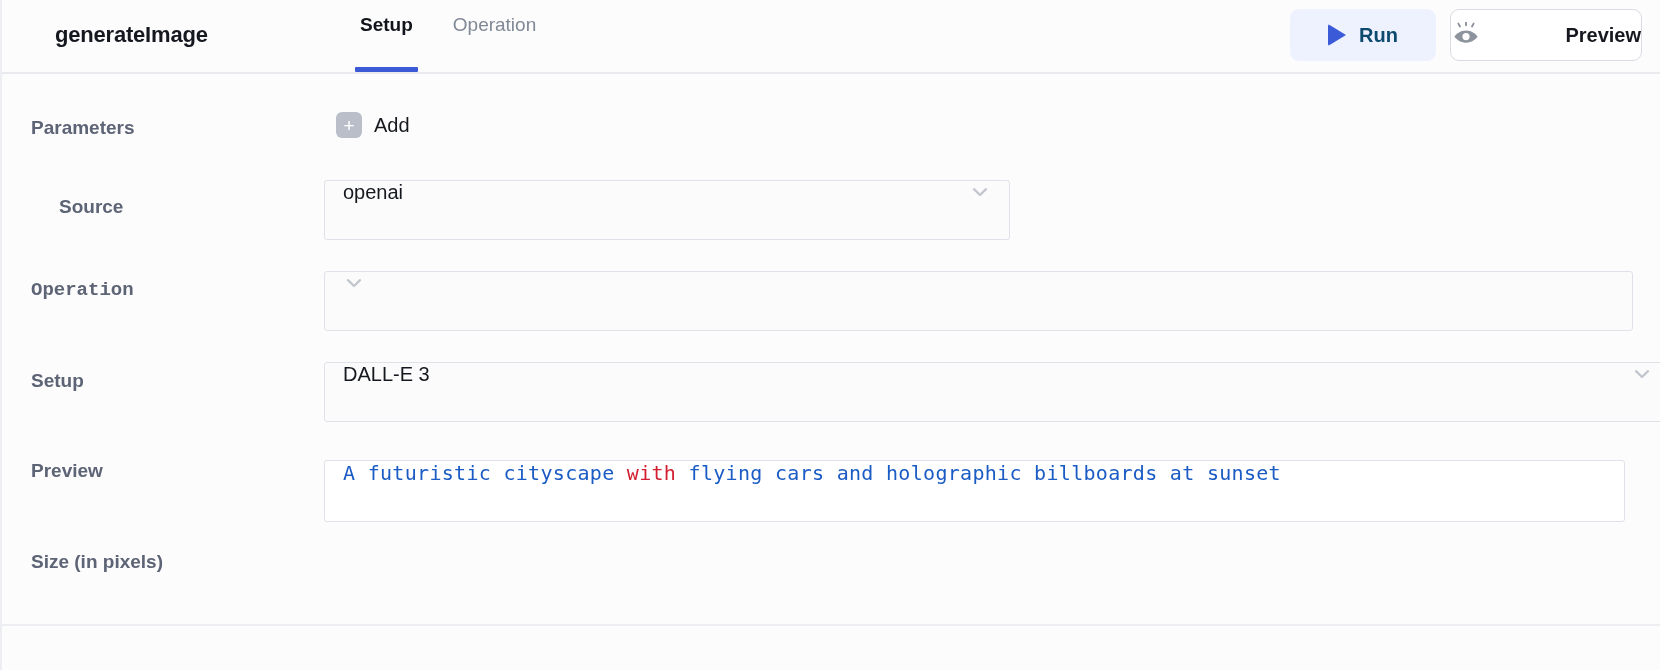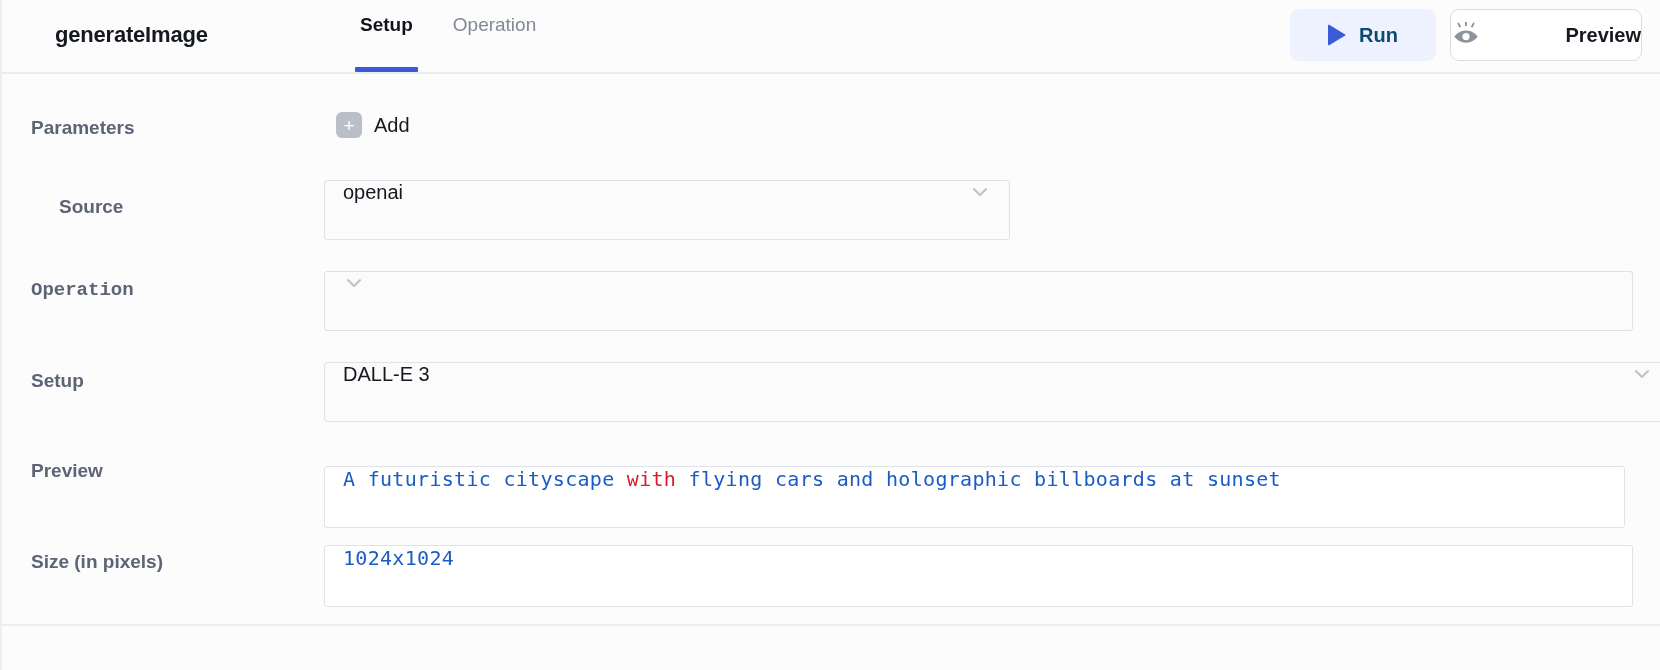--- a/index.html
+++ b/index.html
@@ -143,21 +143,21 @@
 
   
   #row-model { top: 352px; height: 64px; }
   #row-model .row-label { top: 18px; }
   #field-model { left: 322px; top: 10px; width: 1348px; gap: 24px; }
 
   
   #row-prompt { top: 442px; height: 70px; }
   #row-prompt .row-label { top: 18px; }
   #field-prompt {
-    left: 322px; top: 24px; width: 1301px; height: 62px;
+    left: 322px; top: 18px; width: 1301px; height: 62px;
     background: #ffffff; cursor: text;
   }
   .code {
     font-family: "DejaVu Sans Mono", "Liberation Mono", monospace;
     font-size: 20px;
     color: #1a5bc4;
     white-space: pre;
     letter-spacing: 0.3px;
   }
   .kw { color: #d32030; }
@@ -261,20 +261,17 @@
 
   <div class="row" id="row-prompt">
     <div class="row-label">Preview</div>
     <div class="field" id="field-prompt">
       <span class="code" id="prompt-code"><span>A futuristic cityscape </span><span class="kw">with</span><span> flying cars and holographic billboards at sunset</span></span>
     </div>
   </div>
 
   <div class="row" id="row-size">
     <div class="row-label">Size (in pixels)</div>
-    <div class="field" id="field-size">
-      <span class="code">1024x1024</span>
-    </div>
   </div>
 
   <div class="bottom-rule"></div>
 
 </div>
 
 </body></html>

